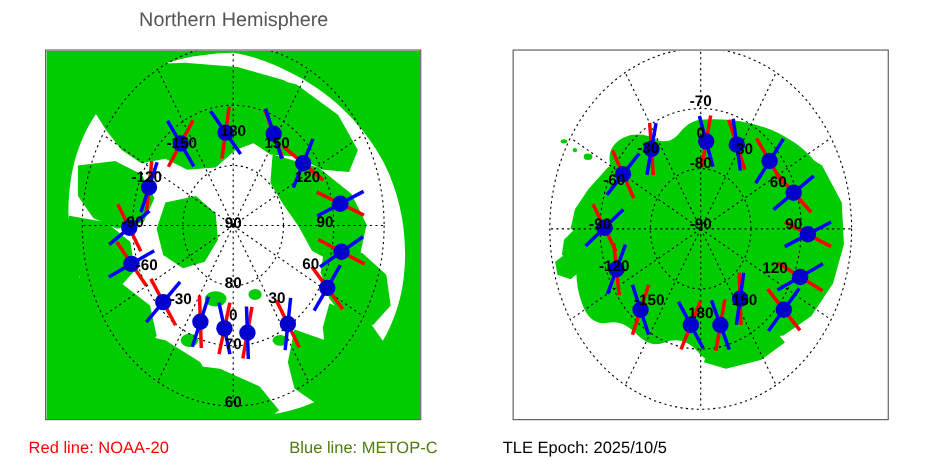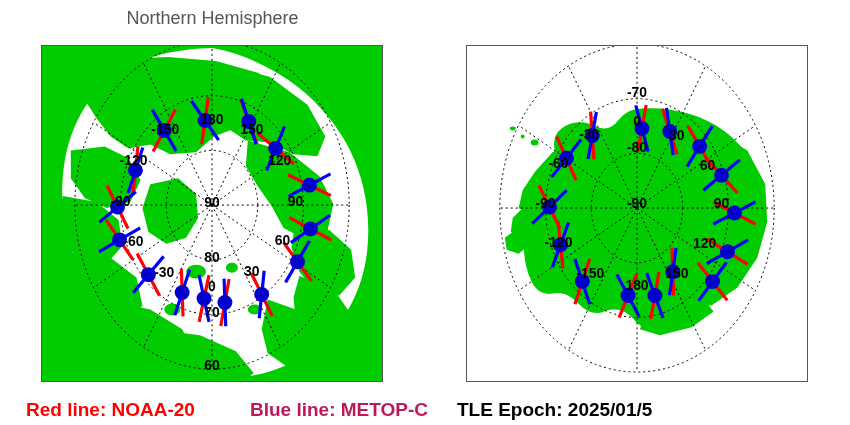--- a/index.html
+++ b/index.html
@@ -67,27 +67,27 @@
 
   .legend {
     position: absolute;
     left: 0;
     top: 392px;
     width: 850px;
     height: 33px;
   }
   .legend-item {
     position: absolute;
-    font-size: 19px;
-    font-weight: bold;
+    font-size: 15px;
+    font-weight: normal;
     white-space: nowrap;
     font-family: "Liberation Sans", sans-serif;
   }
   .legend-red { left: 26px; top: 7px; color: #ff0000; }
-  .legend-blue { left: 250px; top: 7px; color: #be185d; }
+  .legend-blue { left: 263px; top: 7px; color: #4d7c0f; }
   .legend-epoch { left: 457px; top: 7px; color: #000000; }
 
   .grid-label {
     font-family: "Liberation Sans", sans-serif;
     font-size: 14px;
     font-weight: bold;
     fill: #000000;
   }
 </style>
 </head>
@@ -412,16 +412,16 @@
               <text x="589" y="139" class="grid-label" text-anchor="middle">-30</text>
             </g>
         </g>
       </svg>
     </div>
   </div>
 
   <div class="legend">
     <div class="legend-item legend-red">Red line: NOAA-20</div>
     <div class="legend-item legend-blue">Blue line: METOP-C</div>
-    <div class="legend-item legend-epoch">TLE Epoch: 2025/01/5</div>
+    <div class="legend-item legend-epoch">TLE Epoch: 2025/10/5</div>
   </div>
 
 </div>
 
 </body></html>

